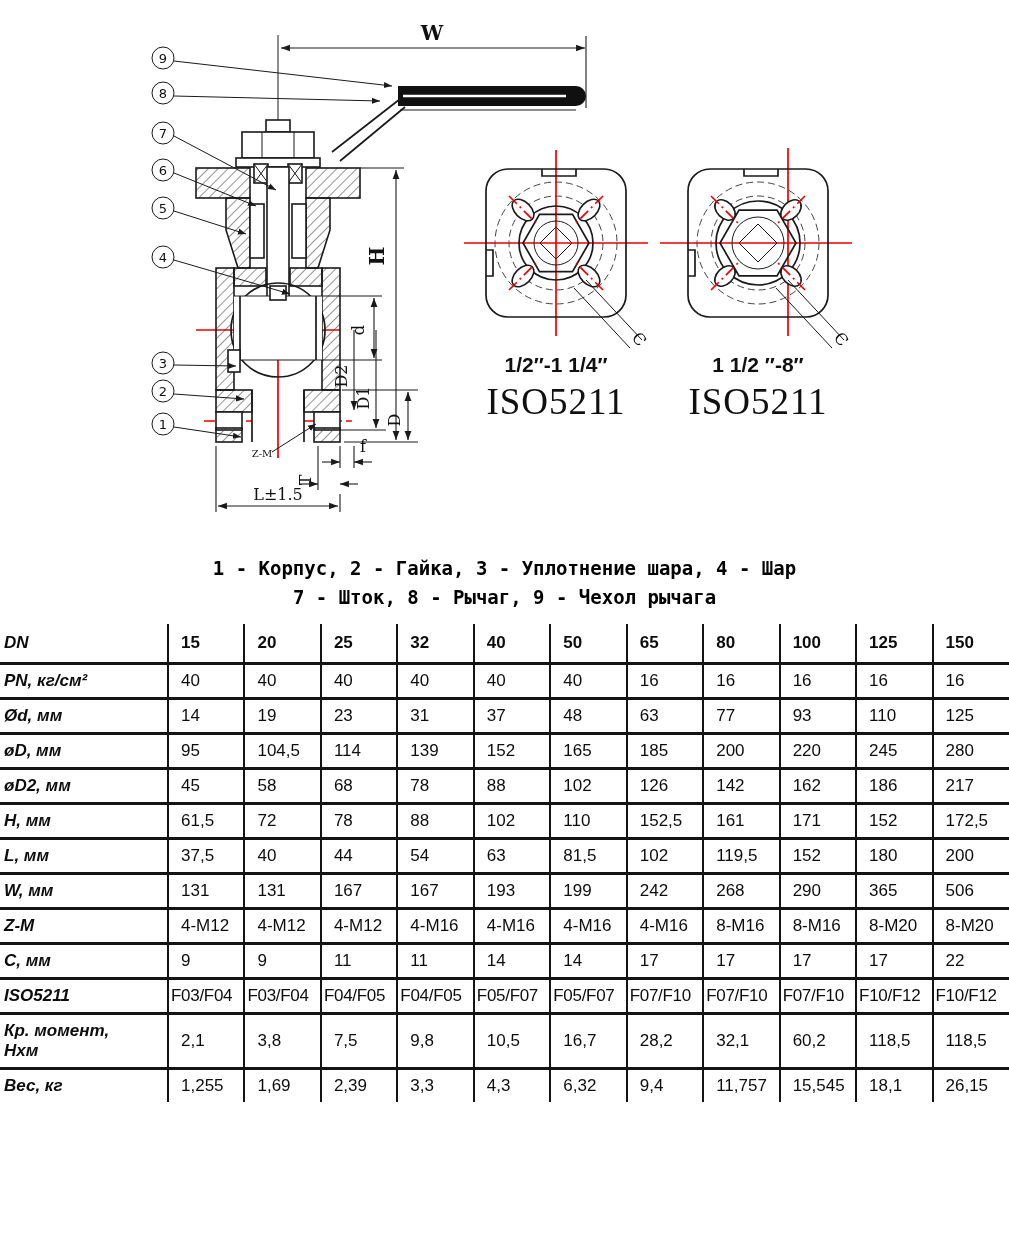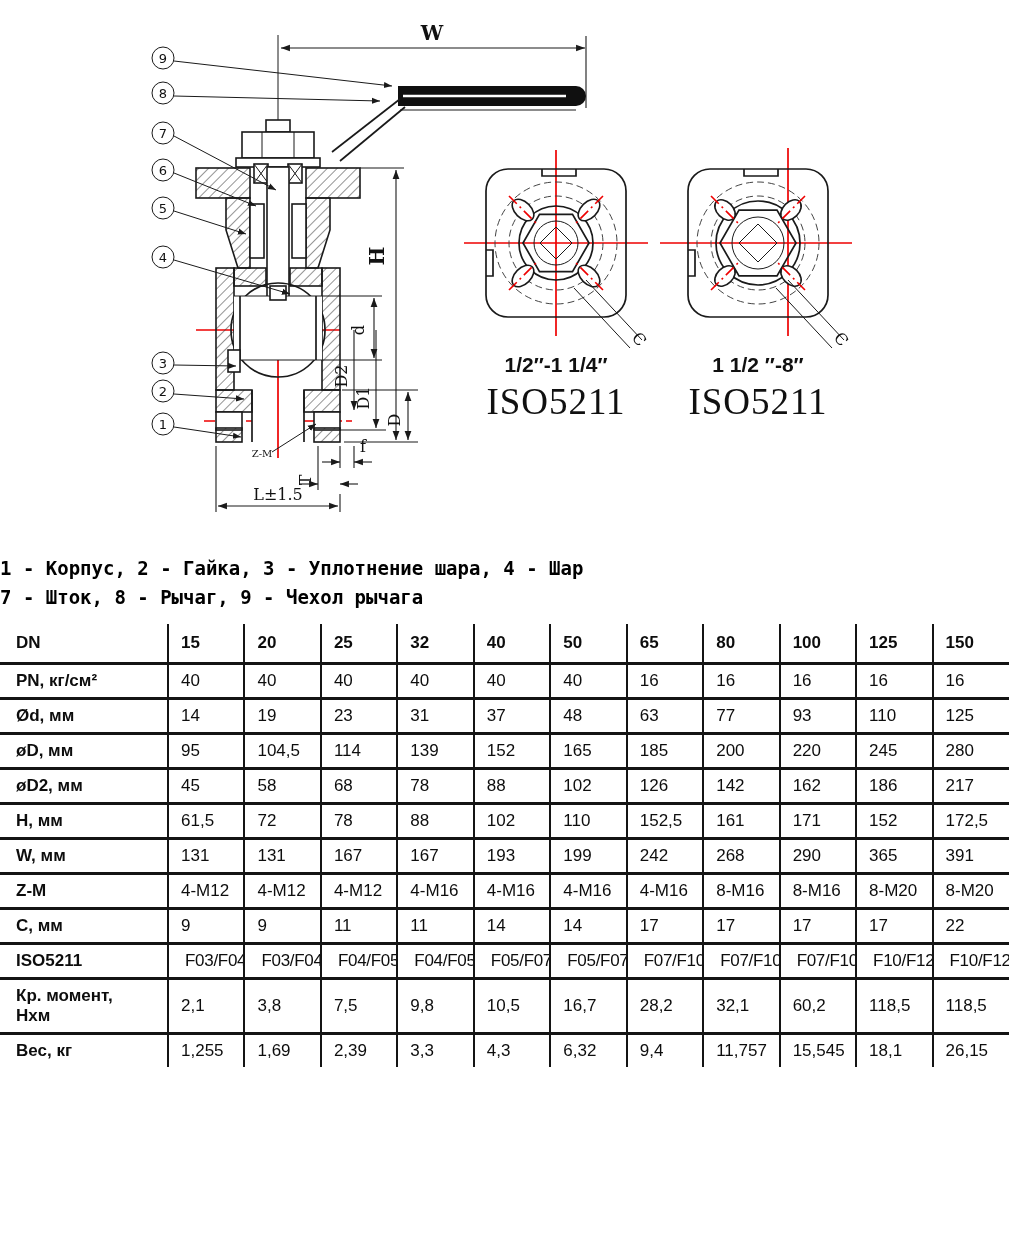--- a/index.html
+++ b/index.html
@@ -16,30 +16,30 @@
   .hatchf{fill:url(#hatch);stroke:#1a1a1a;stroke-width:1.6;}
   .whitef{fill:#ffffff;stroke:#1a1a1a;stroke-width:1.6;}
   .blackf{fill:#101010;stroke:none;}
   text.dimtxt{font-family:"DejaVu Serif",serif;font-size:16px;fill:#111;}
   text.biglbl{font-family:"DejaVu Serif",serif;font-size:20px;font-weight:bold;fill:#111;}
   text.callout{font-family:"DejaVu Sans",sans-serif;font-size:13px;fill:#111;}
   text.tiny{font-family:"DejaVu Serif",serif;font-size:10px;fill:#111;}
   text.range{font-family:"Liberation Sans",sans-serif;font-size:21px;font-weight:600;fill:#101010;}
   text.iso{font-family:"Liberation Serif",serif;font-size:37px;fill:#101010;letter-spacing:1px;}
   
-  .legend{margin:6px 0 12px 0;text-align:left;font-family:"DejaVu Sans Mono",monospace;
+  .legend{margin:6px 0 12px 0;text-align:center;font-family:"DejaVu Sans Mono",monospace;
           font-size:19px;font-weight:700;line-height:29px;color:#000;}
   
   table.spec{border-collapse:collapse;table-layout:fixed;width:1009px;font-size:17px;margin-top:4px;}
   table.spec td{border-bottom:3px solid #141414;border-left:2px solid #141414;
        padding:6px 2px 6px 12px;vertical-align:middle;overflow:hidden;}
-  table.spec td.lbl{border-left:none;font-weight:700;padding-left:16px;white-space:pre-line;}
+  table.spec td.lbl{border-left:none;font-weight:700;padding-left:4px;white-space:pre-line;font-style:italic;}
   table.spec tr.hdr td{font-weight:700;padding-top:9px;padding-bottom:9px;}
   table.spec tr:last-child td{border-bottom:none;}
-  table.spec td.compact{padding-left:16px;letter-spacing:-0.3px;}
+  table.spec td.compact{padding-left:2px;letter-spacing:-0.3px;}
 </style>
 </head>
 <body>
 
 <div class="page">
 
 <svg viewBox="0 0 1009 548" width="1009" height="548">
   <defs>
     <pattern id="hatch" patternUnits="userSpaceOnUse" width="7" height="7" patternTransform="rotate(45)">
       <line x1="0" y1="0" x2="0" y2="7" stroke="#3a3a3a" stroke-width="1.1"></line>
@@ -366,32 +366,46 @@
           <td>88</td>
           <td>102</td>
           <td>110</td>
           <td>152,5</td>
           <td>161</td>
           <td>171</td>
           <td>152</td>
           <td>172,5</td>
         </tr>
         <tr>
+          <td class="lbl">L, мм</td>
+          <td>37,5</td>
+          <td>40</td>
+          <td>44</td>
+          <td>54</td>
+          <td>63</td>
+          <td>81,5</td>
+          <td>102</td>
+          <td>119,5</td>
+          <td>152</td>
+          <td>180</td>
+          <td>200</td>
+        </tr>
+        <tr>
           <td class="lbl">W, мм</td>
           <td>131</td>
           <td>131</td>
           <td>167</td>
           <td>167</td>
           <td>193</td>
           <td>199</td>
           <td>242</td>
           <td>268</td>
           <td>290</td>
           <td>365</td>
-          <td>391</td>
+          <td>506</td>
         </tr>
         <tr>
           <td class="lbl">Z-M</td>
           <td>4-M12</td>
           <td>4-M12</td>
           <td>4-M12</td>
           <td>4-M16</td>
           <td>4-M16</td>
           <td>4-M16</td>
           <td>4-M16</td>

